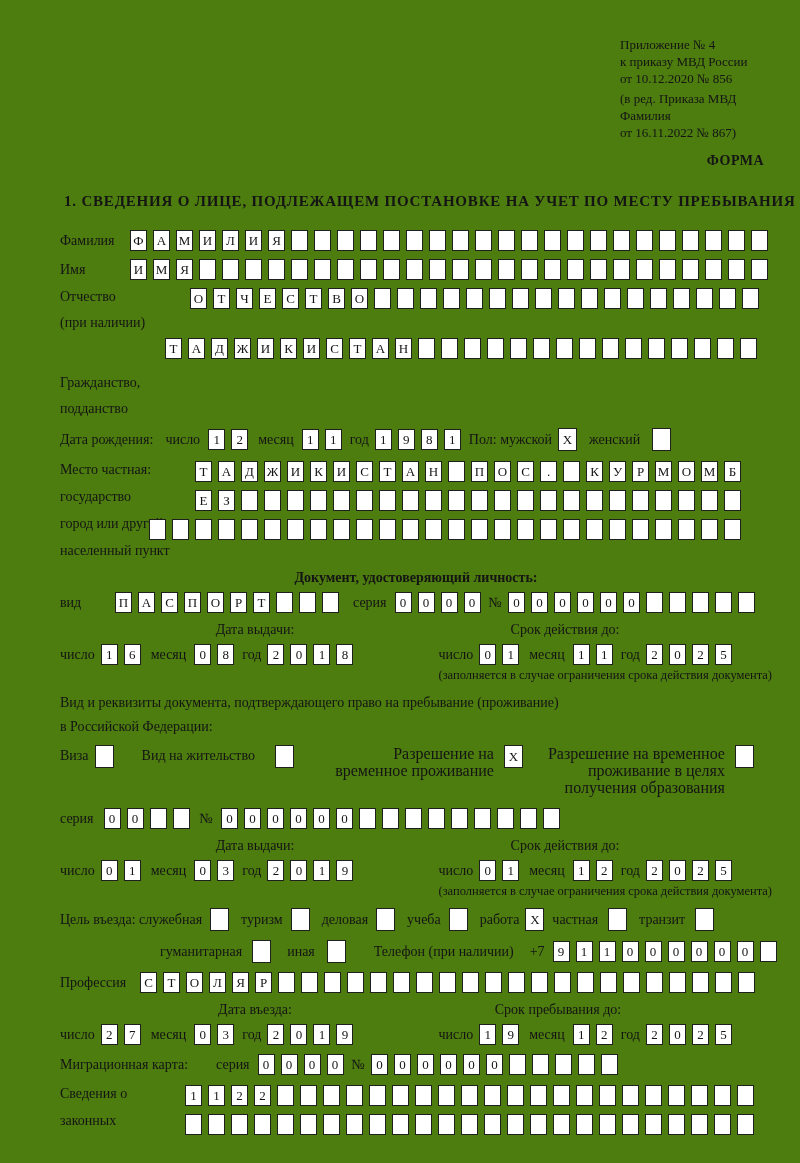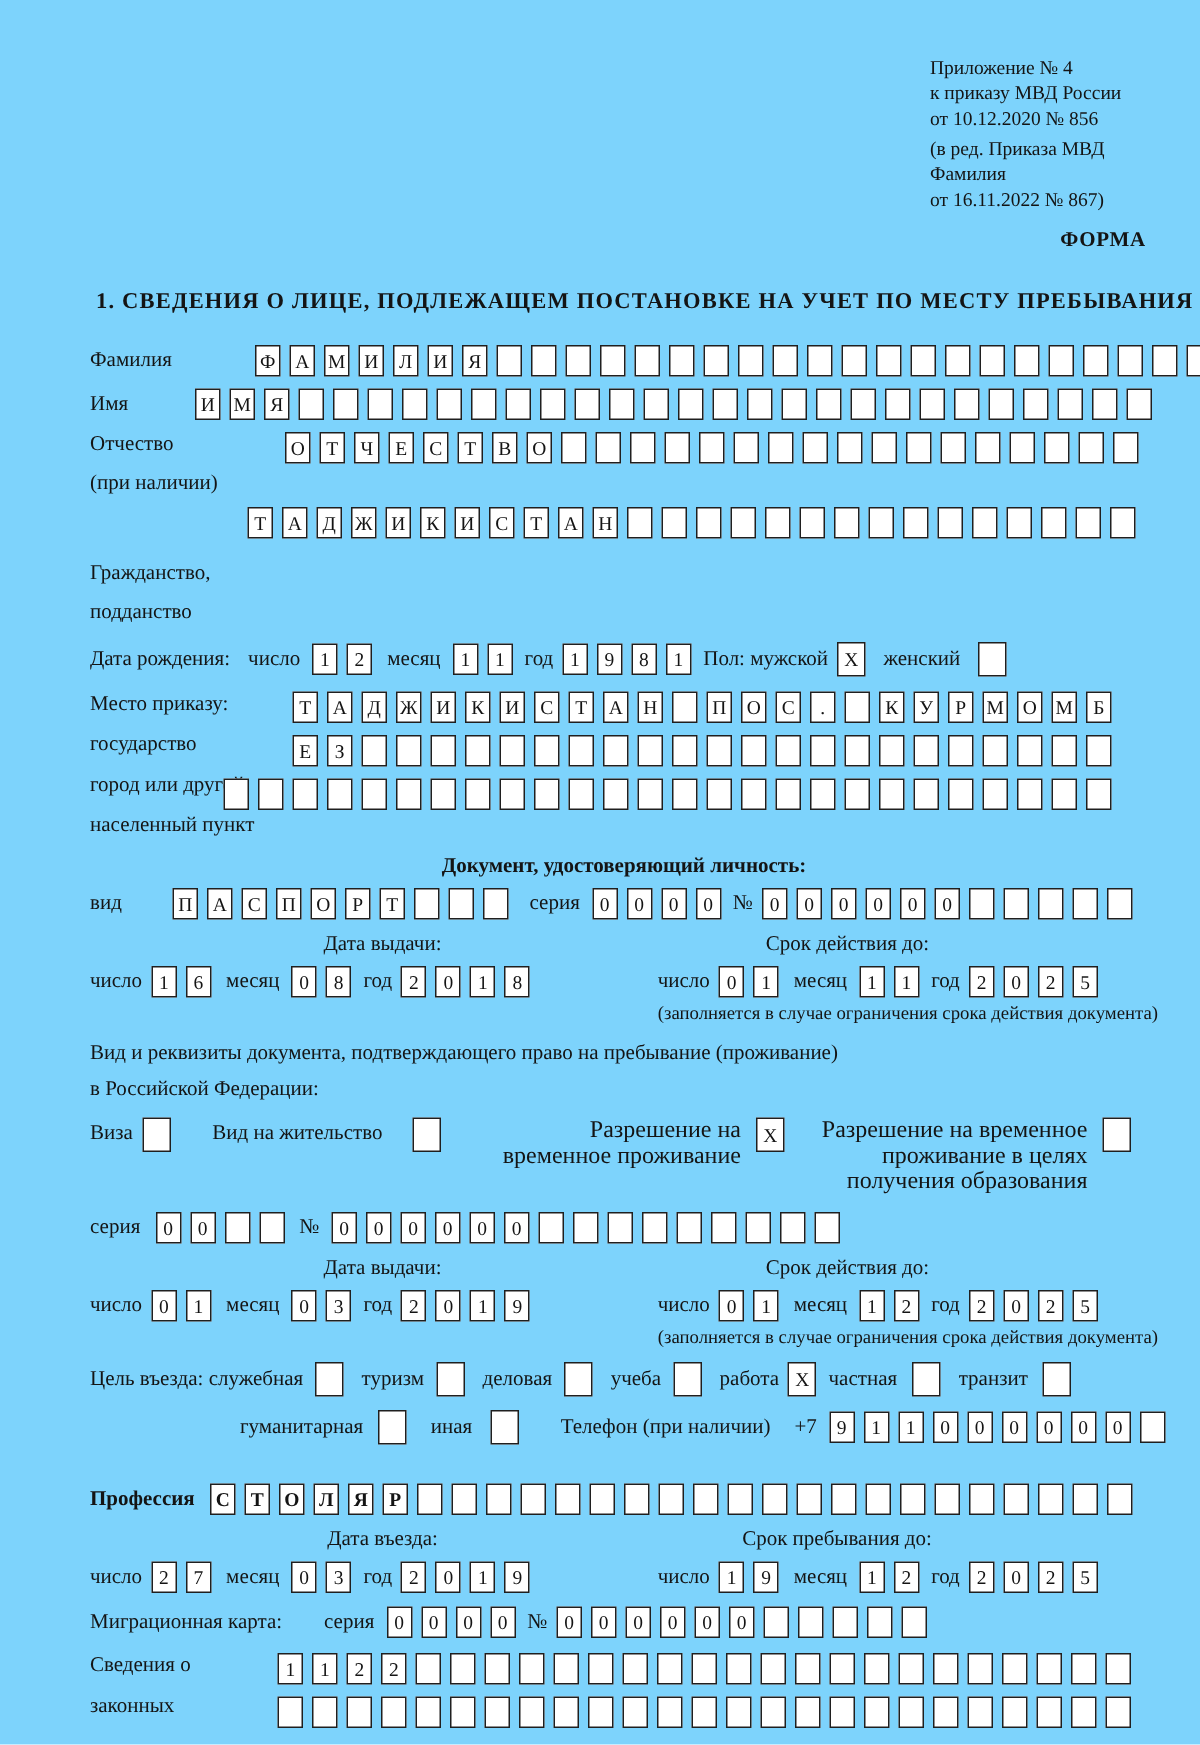--- a/index.html
+++ b/index.html
@@ -1,17 +1,17 @@
 <!DOCTYPE html>
 <html><head>
 <meta charset="utf-8">
 <style>
   html,body{margin:0;padding:0;background:#fff;}
   .page{
-    width:800px;height:1163px;background:#7dd3fc;overflow:hidden;
+    width:800px;height:1163px;background:#4d7c0f;overflow:hidden;
     font-family:"Liberation Serif","DejaVu Serif",serif;color:#141414;
     position:relative;box-sizing:border-box;padding:36px 28px 0 60px;
   }
   
   .ref-block{margin-left:560px;font-size:13px;line-height:17px;}
   .ref-block .l4{margin-top:3px;}
   .form-label{text-align:right;padding-right:8px;font-weight:bold;font-size:14px;letter-spacing:.5px;margin-top:12px;}
   .title{ text-align:center;font-weight:bold;font-size:16px;line-height:24px;margin-top:16px;}
   .title-underline{display:inline-block;width:58px;border-bottom:2px solid #222;height:14px;margin-left:10px;}
   .section-heading{font-weight:bold;font-size:15px;letter-spacing:.8px;margin-top:24px;margin-left:4px;white-space:nowrap;}
@@ -53,21 +53,21 @@
     <div>от 10.12.2020 № 856</div>
     <div class="l4">(в ред. Приказа МВД Фамилия</div>
     <div>от 16.11.2022 № 867)</div>
   </div>
 
   <div class="form-label">ФОРМА</div>
 
 
   <div class="section-heading">1. СВЕДЕНИЯ О ЛИЦЕ, ПОДЛЕЖАЩЕМ ПОСТАНОВКЕ НА УЧЕТ ПО МЕСТУ ПРЕБЫВАНИЯ</div>
 
-  <div class="frow" style="margin-top:20px;gap:40px;">
+  <div class="frow" style="margin-top:20px;">
     <span class="lbl w70">Фамилия</span>
     <span class="boxes">
         <span class="box">Ф</span>
         <span class="box">А</span>
         <span class="box">М</span>
         <span class="box">И</span>
         <span class="box">Л</span>
         <span class="box">И</span>
         <span class="box">Я</span>
         <span class="box"></span>
@@ -221,21 +221,21 @@
         <span class="box">X</span>
       </span>
     <span class="lbl ml12">женский</span>
     <span class="boxes cb ml12">
         <span class="box"></span>
       </span>
   </div>
 
   <div class="frow top" style="margin-top:10px;">
     <span class="lbl2 w135">
-      <div>Место приказу:</div>
+      <div>Место частная:</div>
       <div style="margin-top:9px;">государство</div>
       <div style="margin-top:9px;">город или другой</div>
       <div style="margin-top:9px;">населенный пункт</div>
     </span>
     <span class="stack">
       <span class="boxes">
           <span class="box">Т</span>
           <span class="box">А</span>
           <span class="box">Д</span>
           <span class="box">Ж</span>
@@ -541,21 +541,21 @@
         <span class="box">0</span>
         <span class="box">0</span>
         <span class="box">0</span>
         <span class="box">0</span>
         <span class="box">0</span>
         <span class="box">0</span>
         <span class="box"></span>
       </span>
   </div>
 
-  <div class="frow" style="margin-top:26px;font-weight:bold;">
+  <div class="frow" style="margin-top:9px;">
     <span class="lbl w80">Профессия</span>
     <span class="boxes">
         <span class="box">С</span>
         <span class="box">Т</span>
         <span class="box">О</span>
         <span class="box">Л</span>
         <span class="box">Я</span>
         <span class="box">Р</span>
         <span class="box"></span>
         <span class="box"></span>

